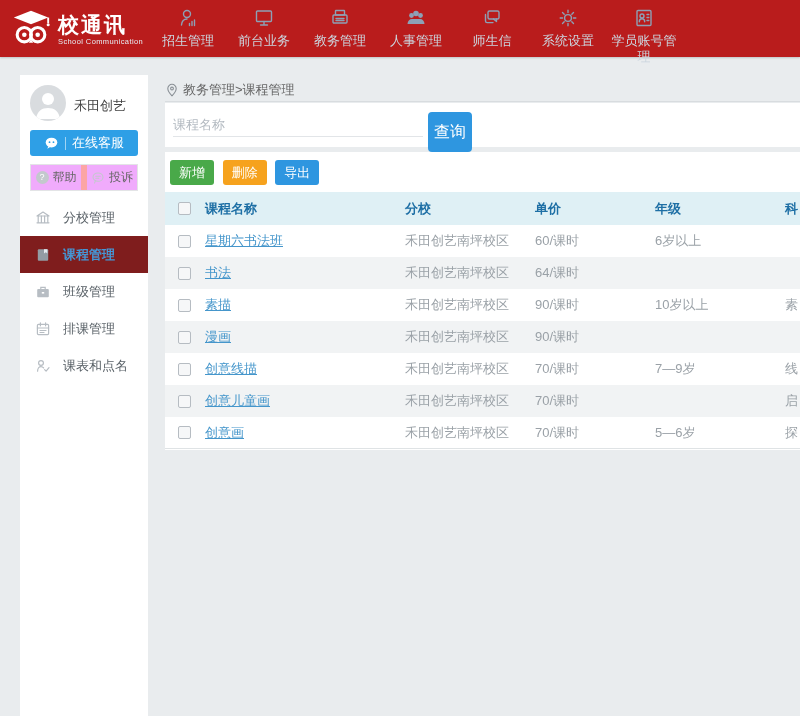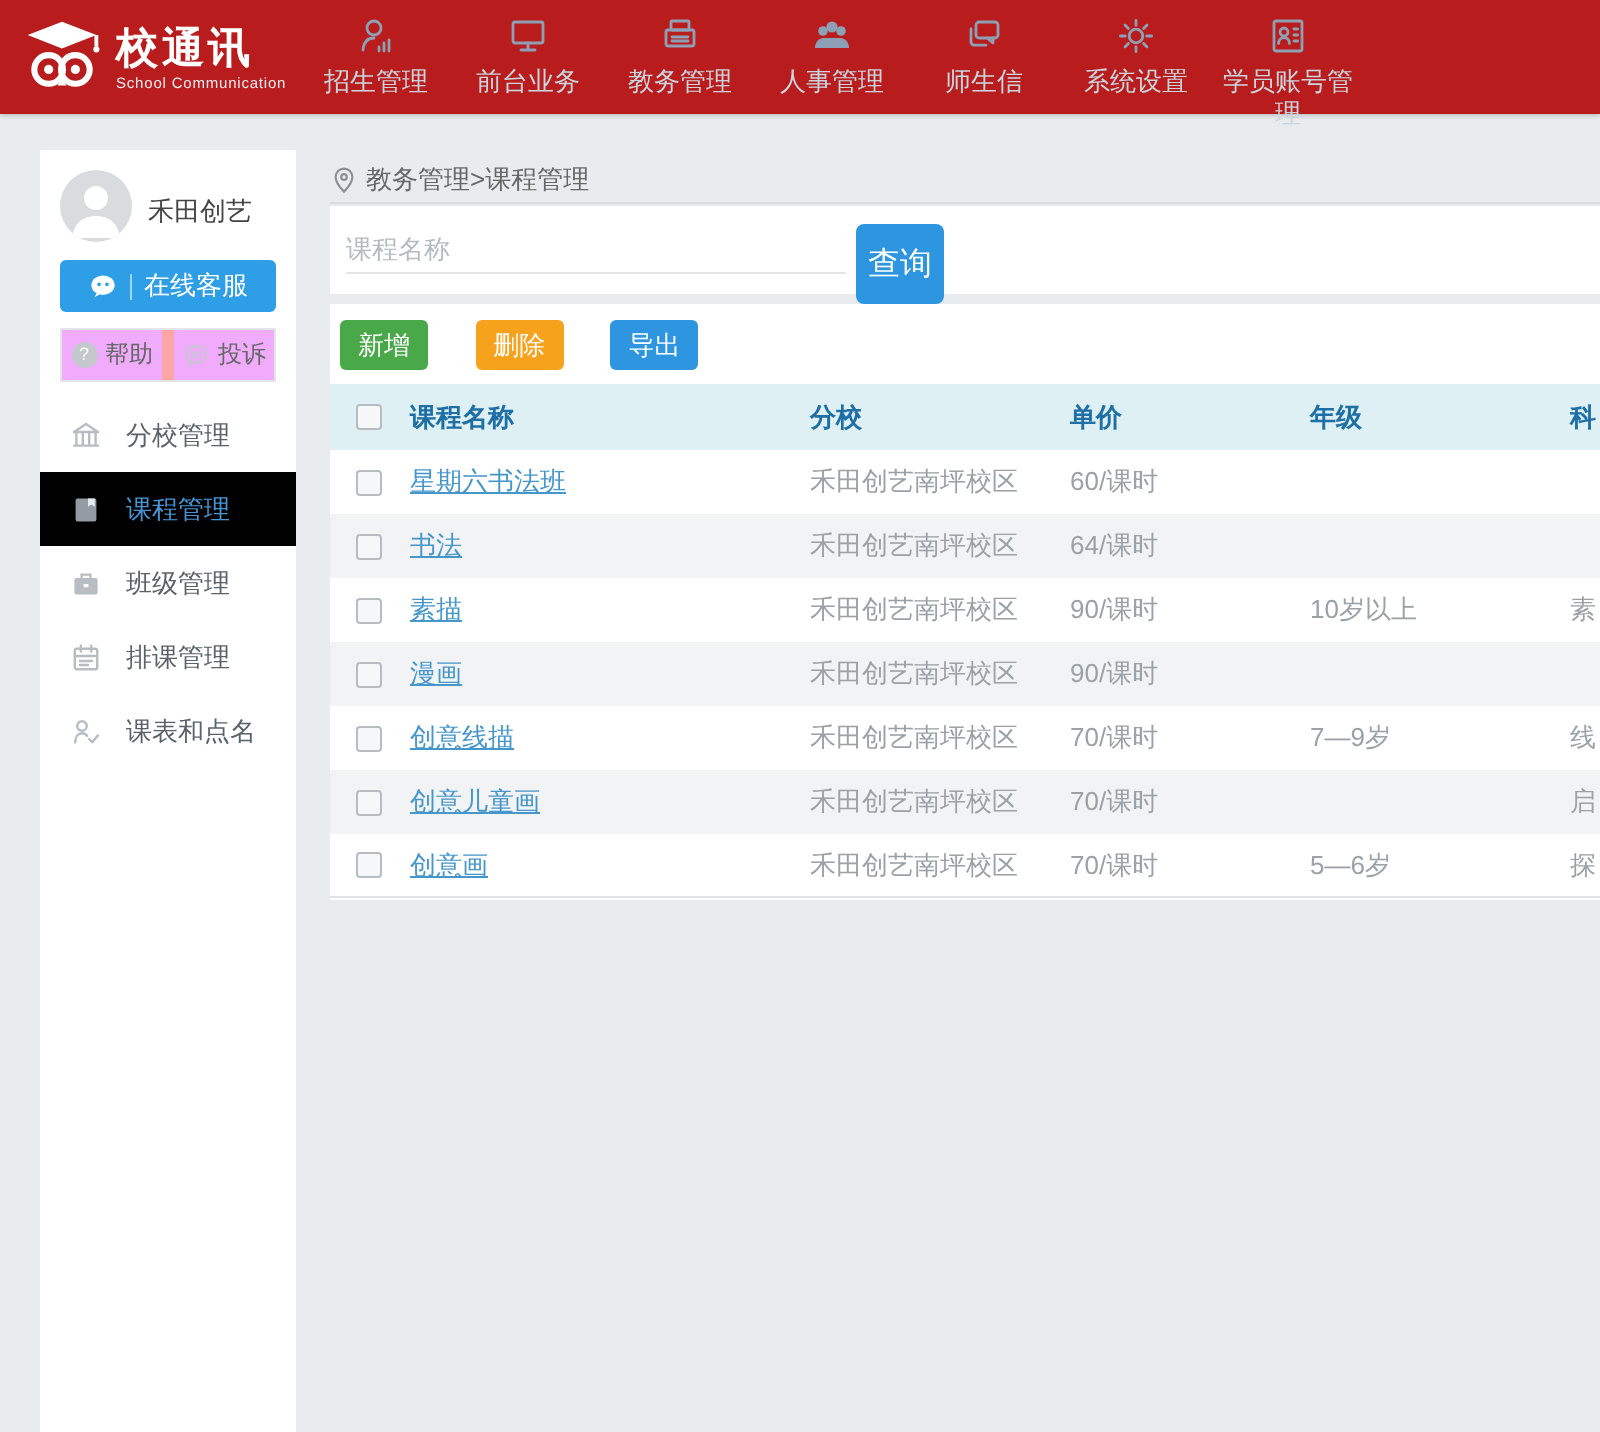--- a/index.html
+++ b/index.html
@@ -75,21 +75,21 @@
     width:13px; height:13px; border-radius:50%; background:#c3c8cd;
     color:#fff; font-size:9px; line-height:13px; text-align:center; flex:none;
   }
   .q-icon::before { content:"?"; }
   .side-menu { position:absolute; left:0; top:124px; width:128px; }
   .side-item {
     height:37px; display:flex; align-items:center; gap:12px;
     padding-left:15px; color:#5a6268; cursor:pointer;
   }
   .side-item .side-icon { color:#b7bdc3; width:16px; height:16px; flex:none; }
-  .side-item.active { background:#000000; color:#4596d6; }
+  .side-item.active { background:#7f1d1d; color:#4596d6;font-weight:bold; }
   .side-item.active .side-icon { color:#939ca4; }
 
   
   .breadcrumb {
     position:absolute; left:165px; top:78px; width:635px; height:24px;
     display:flex; align-items:center; gap:4px;
     color:#666; border-bottom:1px solid #d8dcdf;
   }
   .search-panel {
     position:absolute; left:165px; top:103px; width:635px; height:44px;
@@ -105,21 +105,21 @@
     position:absolute; left:263px; top:9px; width:44px; height:40px;
     background:#2e96e0; color:#fff; border:none; border-radius:4px;
     font-size:16px; cursor:pointer; font-family:inherit;
   }
   .table-panel {
     position:absolute; left:165px; top:152px; width:635px;
     background:#fff; overflow:hidden; padding-bottom:1px;
   }
   .actions { padding:8px 0 7px 5px; }
   .act-btn {
-    height:25px; min-width:44px; padding:0 0; margin-right:20px;
+    height:25px; min-width:44px; padding:0 0; margin-right:5px;
     border:none; border-radius:3px; color:#fff; font-size:13px;
     cursor:pointer; font-family:inherit;
   }
   .act-add { background:#49a949; }
   .act-del { background:#f6a21d; }
   .act-exp { background:#2e96e0; }
 
   .ctable { width:720px; }
   .trow { display:flex; align-items:center; height:32px; }
   .thead { background:#dff0f5; color:#1e6fa5; font-weight:bold; height:33px; }
@@ -335,20 +335,21 @@
     </div>
 
     <div class="tbody">
       <div class="trow">
         <span class="col-check">
             <input type="checkbox" style="">
           </span>
         <span class="col-name"><a class="course-link">星期六书法班</a></span>
         <span class="col-branch cell-muted">禾田创艺南坪校区</span>
         <span class="col-price cell-muted">60/课时</span>
+        <span class="col-grade cell-muted">6岁以上</span>
         <span class="col-subj cell-muted"></span>
       </div>
       <div class="trow">
         <span class="col-check">
             <input type="checkbox" style="">
           </span>
         <span class="col-name"><a class="course-link">书法</a></span>
         <span class="col-branch cell-muted">禾田创艺南坪校区</span>
         <span class="col-price cell-muted">64/课时</span>
         <span class="col-grade cell-muted"></span>

